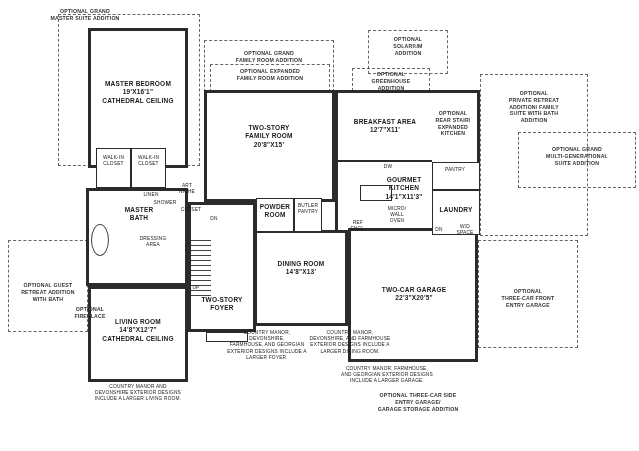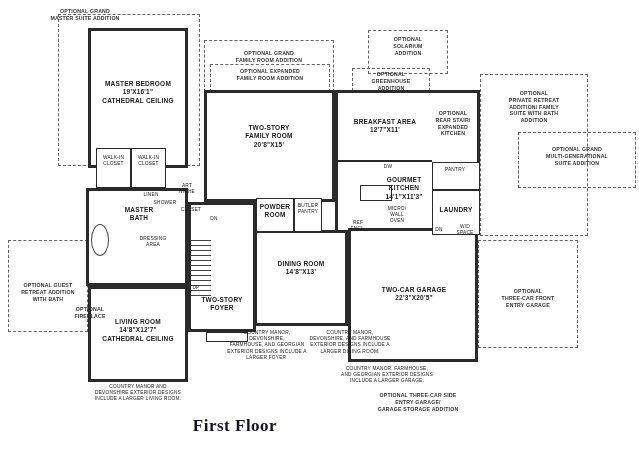--- a/index.html
+++ b/index.html
@@ -154,15 +154,14 @@
 EXTERIOR DESIGNS INCLUDE A
 LARGER FOYER.</div>
   <div class="lbl note-lbl" style="left:306px;top:330px;width:88px">COUNTRY MANOR,
 DEVONSHIRE, AND FARMHOUSE
 EXTERIOR DESIGNS INCLUDE A
 LARGER DINING ROOM.</div>
   <div class="lbl note-lbl" style="left:340px;top:366px;width:94px">COUNTRY MANOR, FARMHOUSE,
 AND GEORGIAN EXTERIOR DESIGNS
 INCLUDE A LARGER GARAGE.</div>
 
-  <div class="title" style="left:155px;top:416px;width:160px">First Floor</div>
 
 </div>
 
 </body></html>

